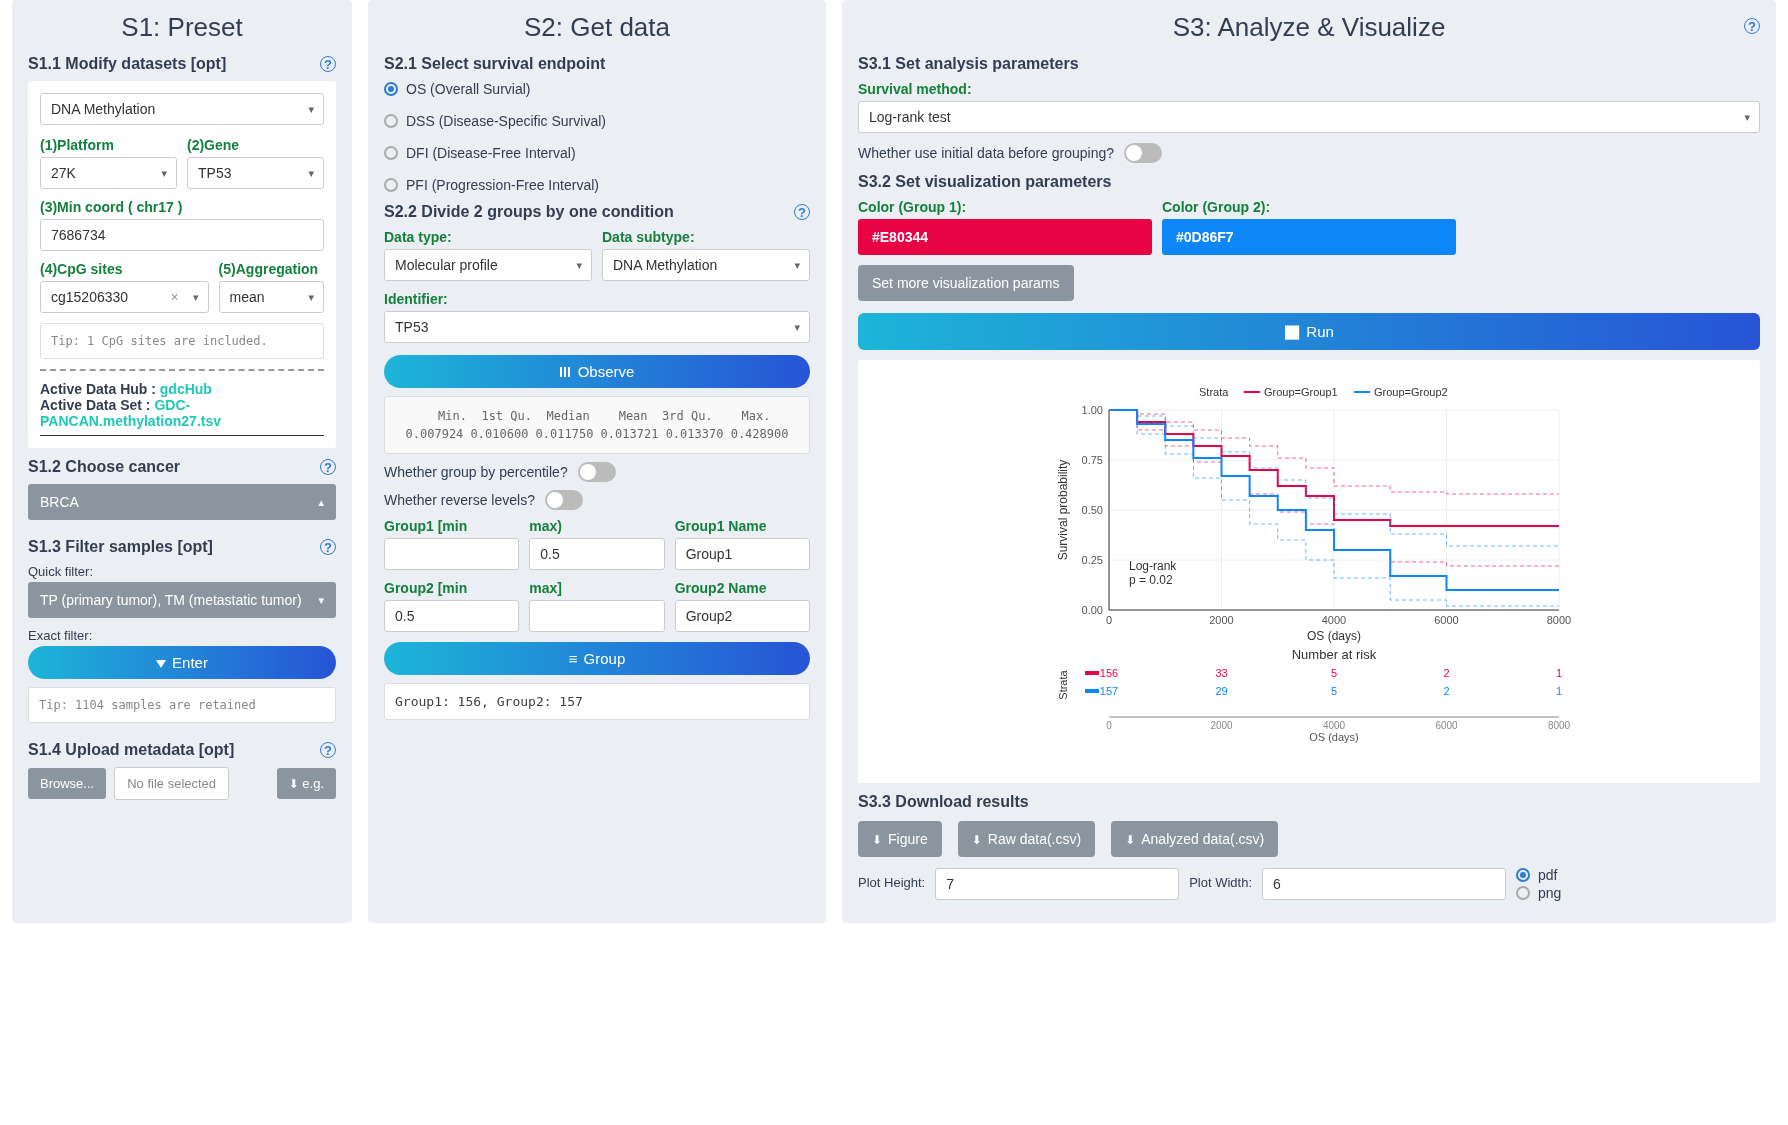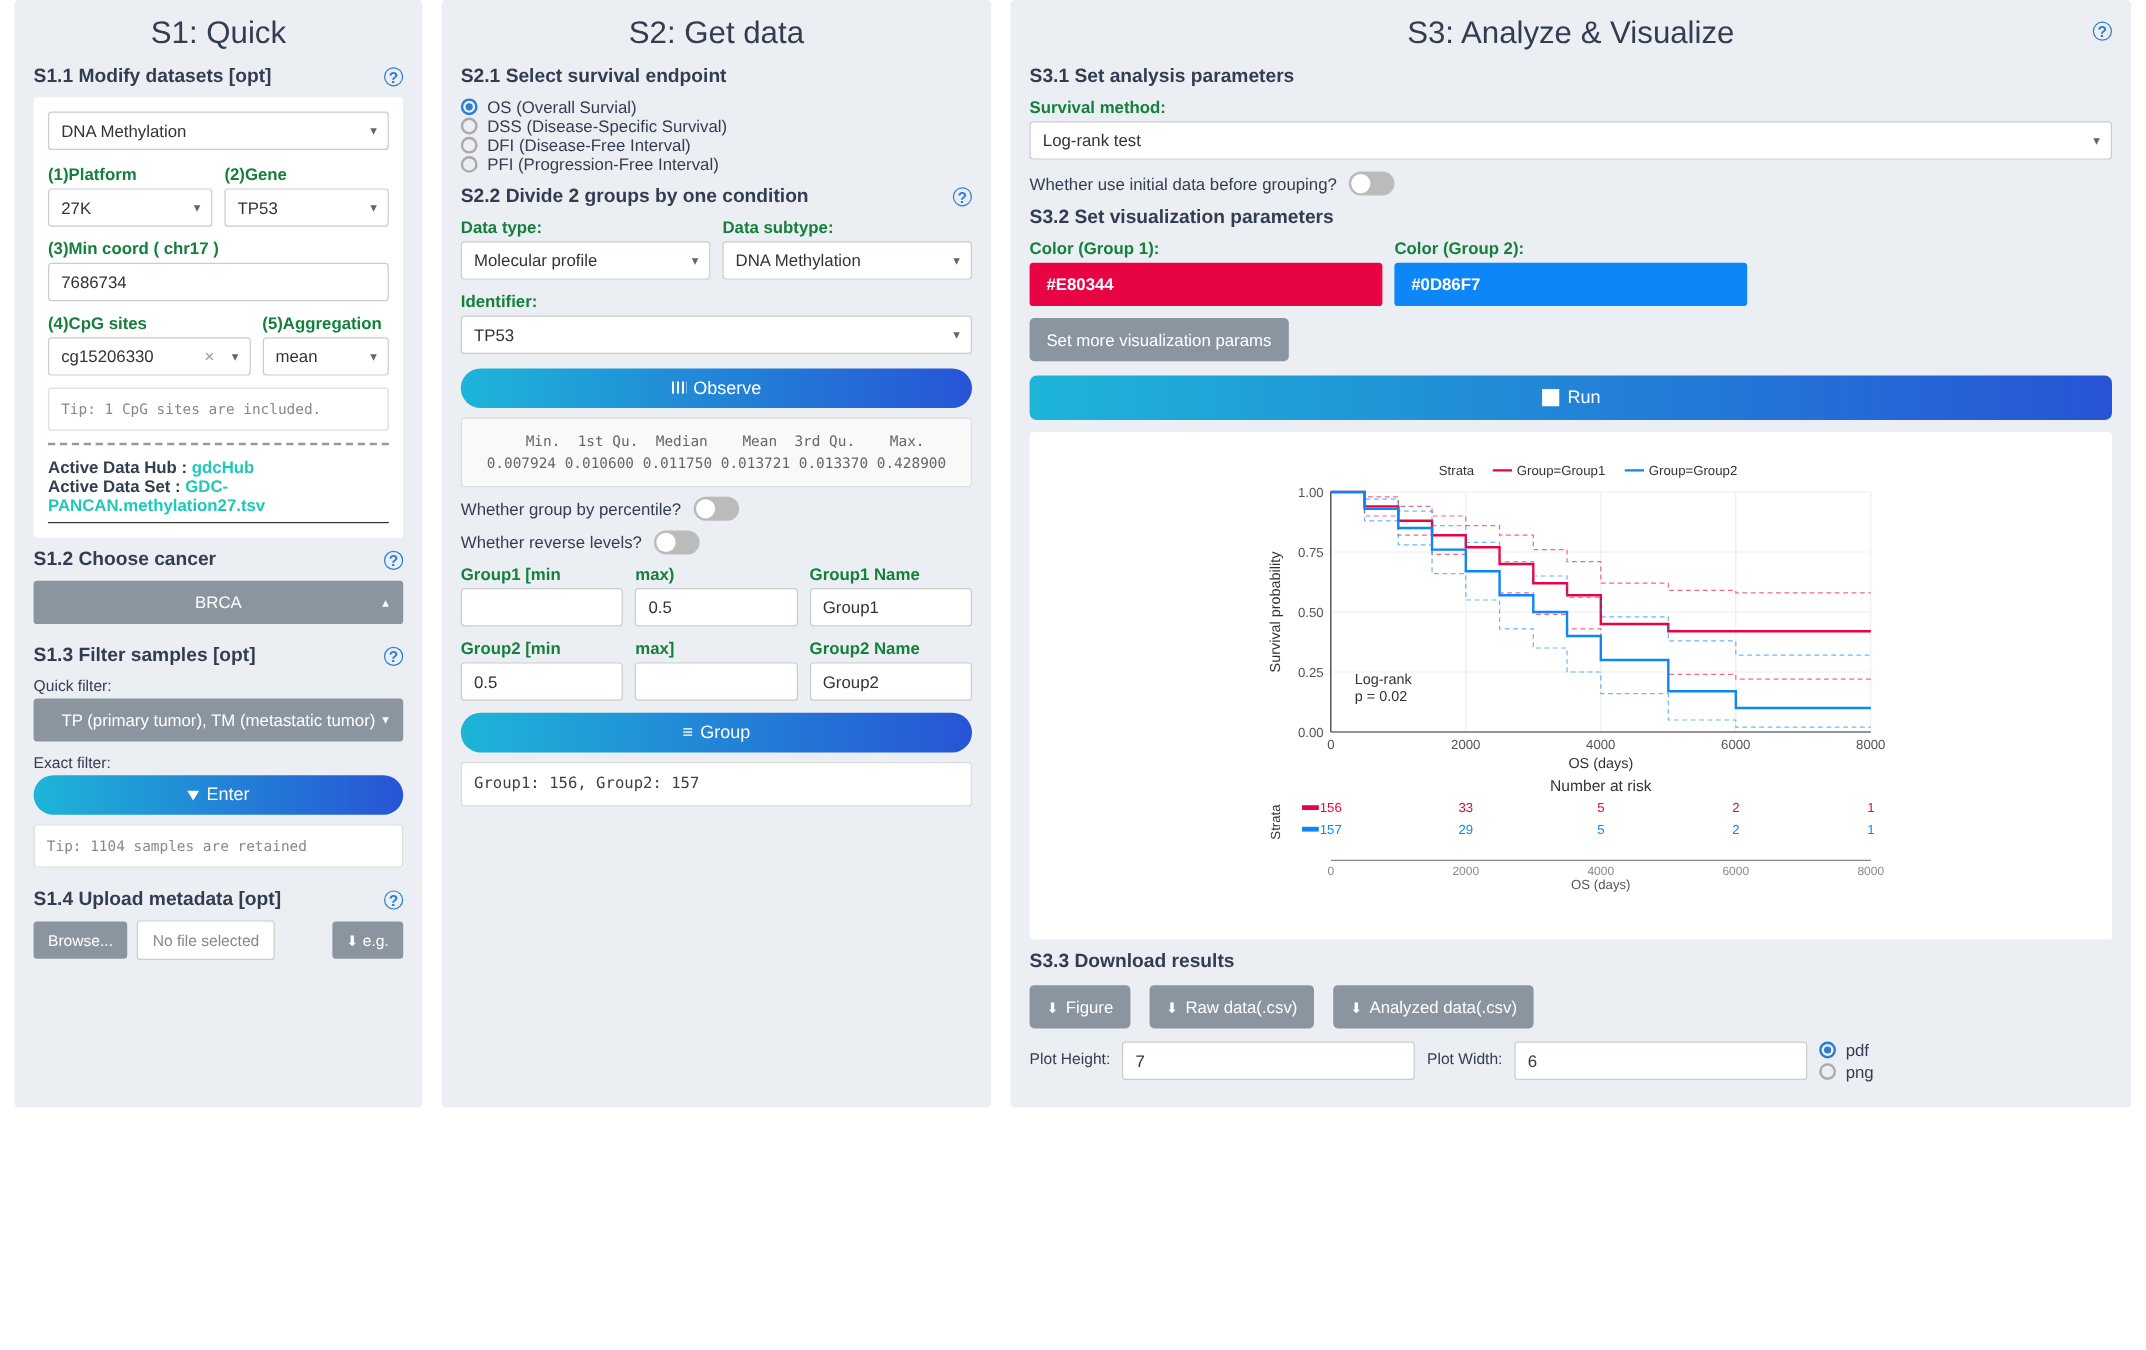--- a/index.html
+++ b/index.html
@@ -19,29 +19,29 @@
 .select, .input { width: 100%; padding: 7px 10px; border: 1px solid #ccc; border-radius: 3px; background: #fff; font-size: 14px; color: #333; appearance: none; position: relative; }
 .select-wrap { position: relative; }
 .select-wrap::after { content: "▾"; position: absolute; right: 10px; top: 50%; transform: translateY(-50%); pointer-events: none; color: #666; font-size: 11px; }
 .row { display: flex; gap: 10px; margin-bottom: 10px; }
 .row > div { flex: 1; }
 .tip { font-family: monospace; font-size: 12px; color: #888; padding: 10px; border: 1px solid #ddd; border-radius: 3px; background: #fff; margin-top: 8px; }
 .dashed-hr { border: none; border-top: 2px dashed #999; margin: 10px 0; }
 .solid-hr { border: none; border-top: 1px solid #333; margin: 6px 0 0 0; }
 .link { color: #1ec9b7; }
 .meta-line { font-size: 14px; font-weight: 600; color: #333d52; }
-.btn-select-dark { width: 100%; background: #8b95a0; color: #fff; padding: 10px 12px; border: none; border-radius: 3px; text-align: center; font-size: 14px; cursor: pointer; position: relative; }
+.btn-select-dark { width: 100%; background: #8b95a0; color: #fff; padding: 10px 12px; border: none; border-radius: 3px; text-align: left; font-size: 14px; cursor: pointer; position: relative; }
 .btn-select-dark::after { content: "▴"; position: absolute; right: 12px; top: 50%; transform: translateY(-50%); font-size: 11px; }
 .btn-select-dark.down::after { content: "▾"; }
 .btn-grad { width: 100%; background: linear-gradient(90deg, #1db5d8 0%, #2754d6 100%); color: #fff; border: none; border-radius: 18px; padding: 8px 0; font-size: 15px; cursor: pointer; display: flex; align-items: center; justify-content: center; gap: 6px; }
 .btn-grad-lg { border-radius: 6px; padding: 10px 0; }
 .btn-gray { background: #8b95a0; color: #fff; border: none; border-radius: 4px; padding: 10px 14px; font-size: 14px; cursor: pointer; display: inline-flex; align-items: center; gap: 6px; }
 .btn-gray-sm { background: #8b95a0; color: #fff; border: none; border-radius: 3px; padding: 8px 12px; font-size: 13px; cursor: pointer; }
 .btn-outline { background: #fff; color: #888; border: 1px solid #ccc; border-radius: 3px; padding: 8px 12px; font-size: 13px; }
-.radio-group { display: flex; flex-direction: column; gap: 0; }
+.radio-group { display: flex; flex-direction: column; gap: 16px; }
 .radio-item { display: flex; align-items: center; gap: 8px; font-size: 14px; color: #333d52; cursor: pointer; }
 .radio { width: 14px; height: 14px; border: 2px solid #aaa; border-radius: 50%; display: inline-block; position: relative; flex-shrink: 0; }
 .radio.checked { border-color: #2d7dd2; }
 .radio.checked::after { content: ""; position: absolute; width: 6px; height: 6px; background: #2d7dd2; border-radius: 50%; top: 50%; left: 50%; transform: translate(-50%, -50%); }
 .toggle { width: 38px; height: 20px; background: #bbb; border-radius: 10px; position: relative; display: inline-block; vertical-align: middle; cursor: pointer; }
 .toggle::after { content: ""; position: absolute; width: 16px; height: 16px; background: #fff; border-radius: 50%; top: 2px; left: 2px; }
 .toggle-row { display: flex; align-items: center; gap: 10px; margin: 8px 0; font-size: 14px; }
 .stats-box { font-family: monospace; font-size: 12px; color: #666; padding: 10px; border: 1px solid #ddd; border-radius: 3px; background: #f9f9f9; text-align: center; line-height: 1.5; white-space: pre; margin-top: 8px; }
 .group-result { font-family: monospace; font-size: 13px; color: #404040; padding: 10px; border: 1px solid #ddd; border-radius: 3px; background: #fff; margin-top: 8px; }
 .color-input { padding: 10px 14px; color: #ffffff; font-weight: 600; border-radius: 3px; border: none; font-size: 14px; }
@@ -55,21 +55,21 @@
 .icon-dl::before { content: "⬇"; font-size: 12px; }
 .icon-chart::before { content: "📈"; font-size: 13px; filter: grayscale(1) brightness(3); }
 .file-row { display: flex; gap: 8px; align-items: center; margin-top: 8px; }
 </style>
 </head>
 <body>
 
 <div class="app">
 
   <div class="col col1">
-    <div class="col-title">S1: Quick</div>
+    <div class="col-title">S1: Preset</div>
 
     <div class="sec-title">
       <span>S1.1 Modify datasets [opt]</span>
       <span class="help-icon">?</span>
     </div>
     <div class="panel">
       <div class="select-wrap" style="margin-bottom:12px;">
         <select class="select"><option>DNA Methylation</option></select>
       </div>
       <div class="row">

